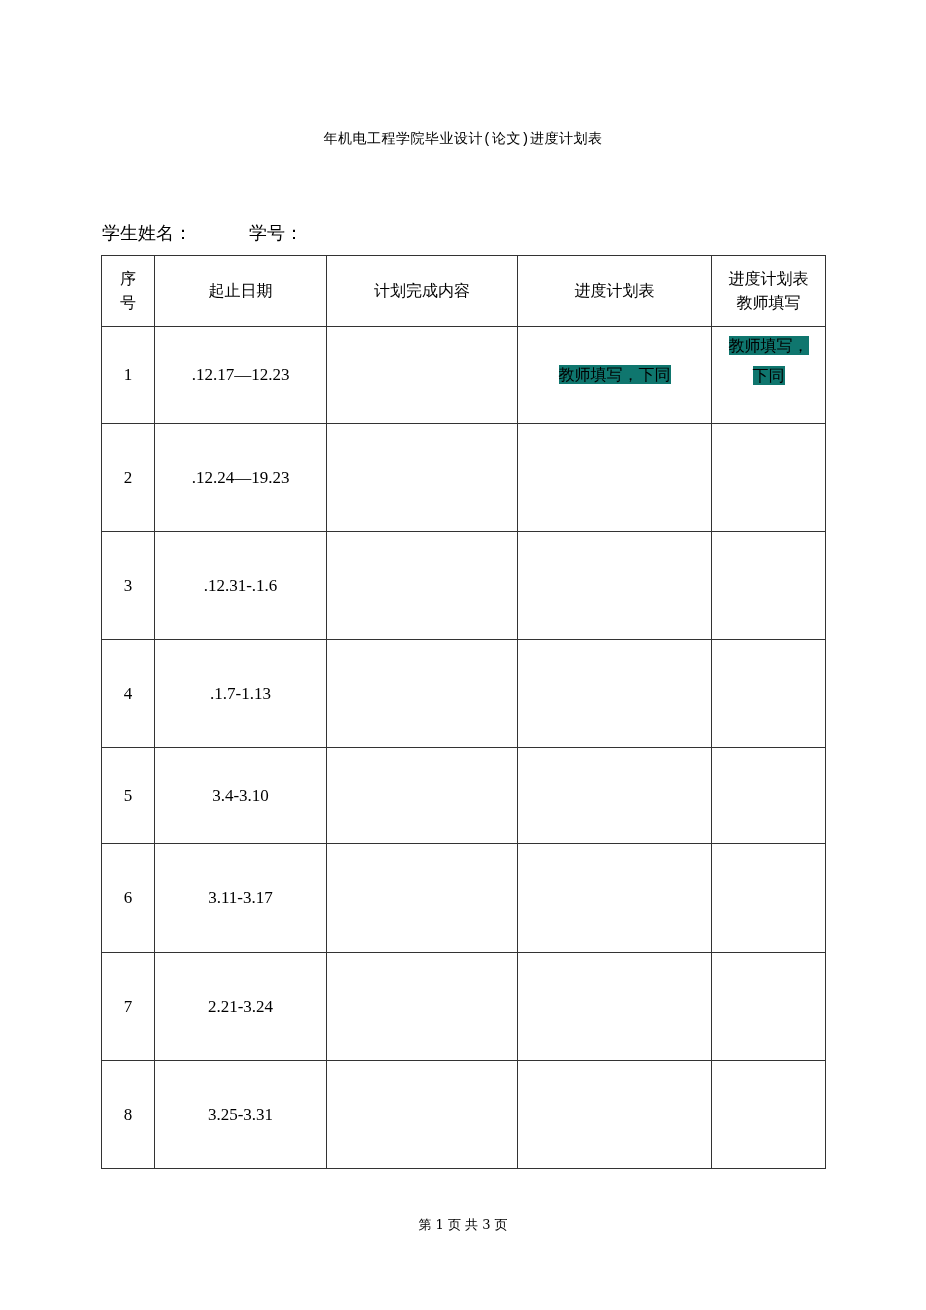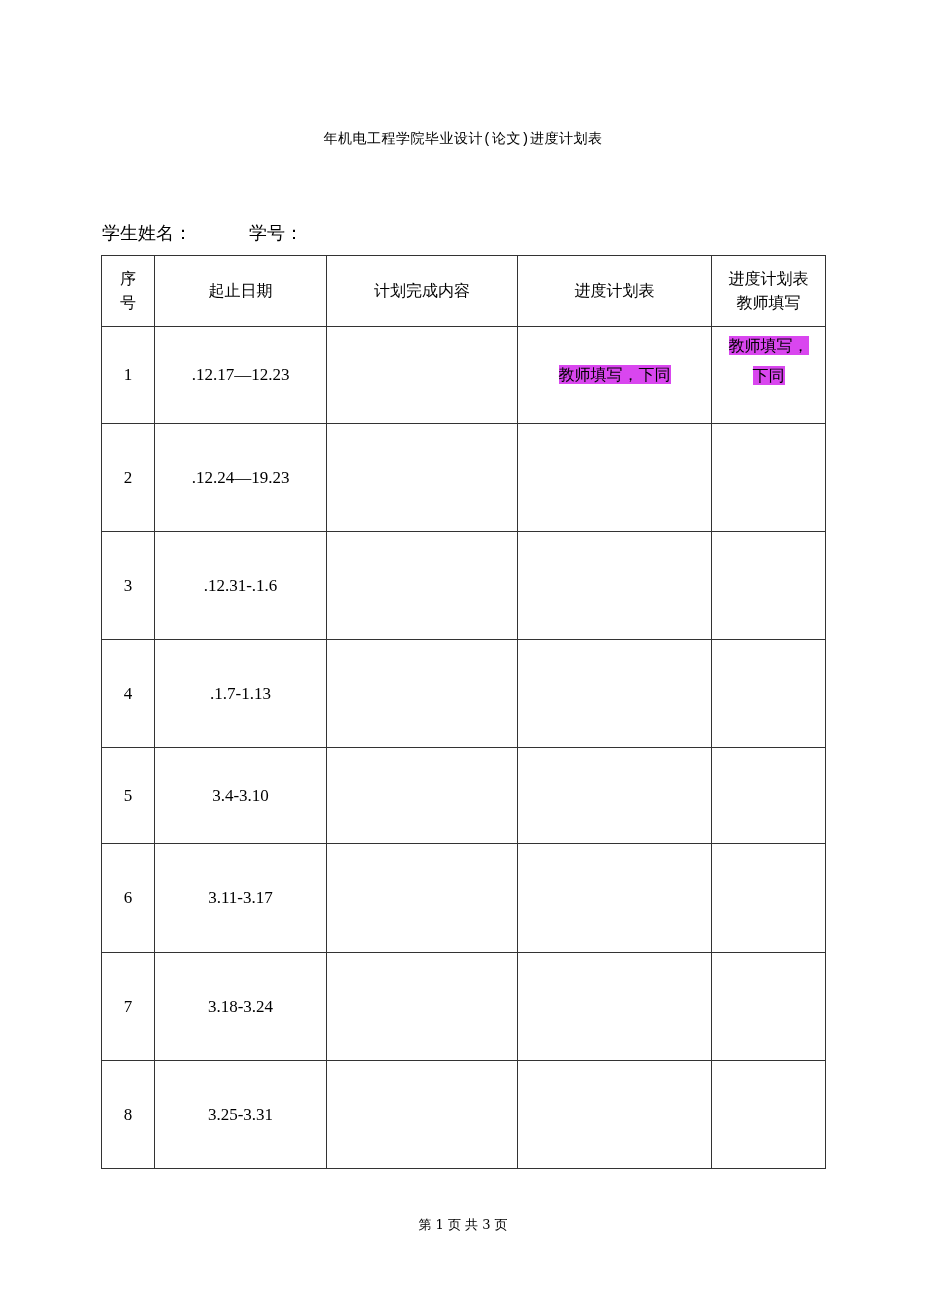--- a/index.html
+++ b/index.html
@@ -49,21 +49,21 @@
     table.plan th {
       font-size: 16px;
       line-height: 24px;
       height: 70px;
     }
     table.plan td {
       font-family: "Liberation Serif", "DejaVu Serif", serif;
       font-size: 17px;
     }
     .hl {
-      background: #d946ef;
+      background: #0f766e;
       font-family: "DejaVu Sans", sans-serif;
       font-size: 16px;
       line-height: 22px;
     }
     .hl-wrap {
       line-height: 30px;
     }
     .footer {
       position: absolute;
       top: 1216px;
@@ -147,21 +147,21 @@
     </tr>
     <tr style="height:109px">
       <td>6</td>
       <td>3.11-3.17</td>
       <td></td>
       <td></td>
       <td></td>
     </tr>
     <tr style="height:108px">
       <td>7</td>
-      <td>3.18-3.24</td>
+      <td>2.21-3.24</td>
       <td></td>
       <td></td>
       <td></td>
     </tr>
     <tr style="height:108px">
       <td>8</td>
       <td>3.25-3.31</td>
       <td></td>
       <td></td>
       <td></td>

